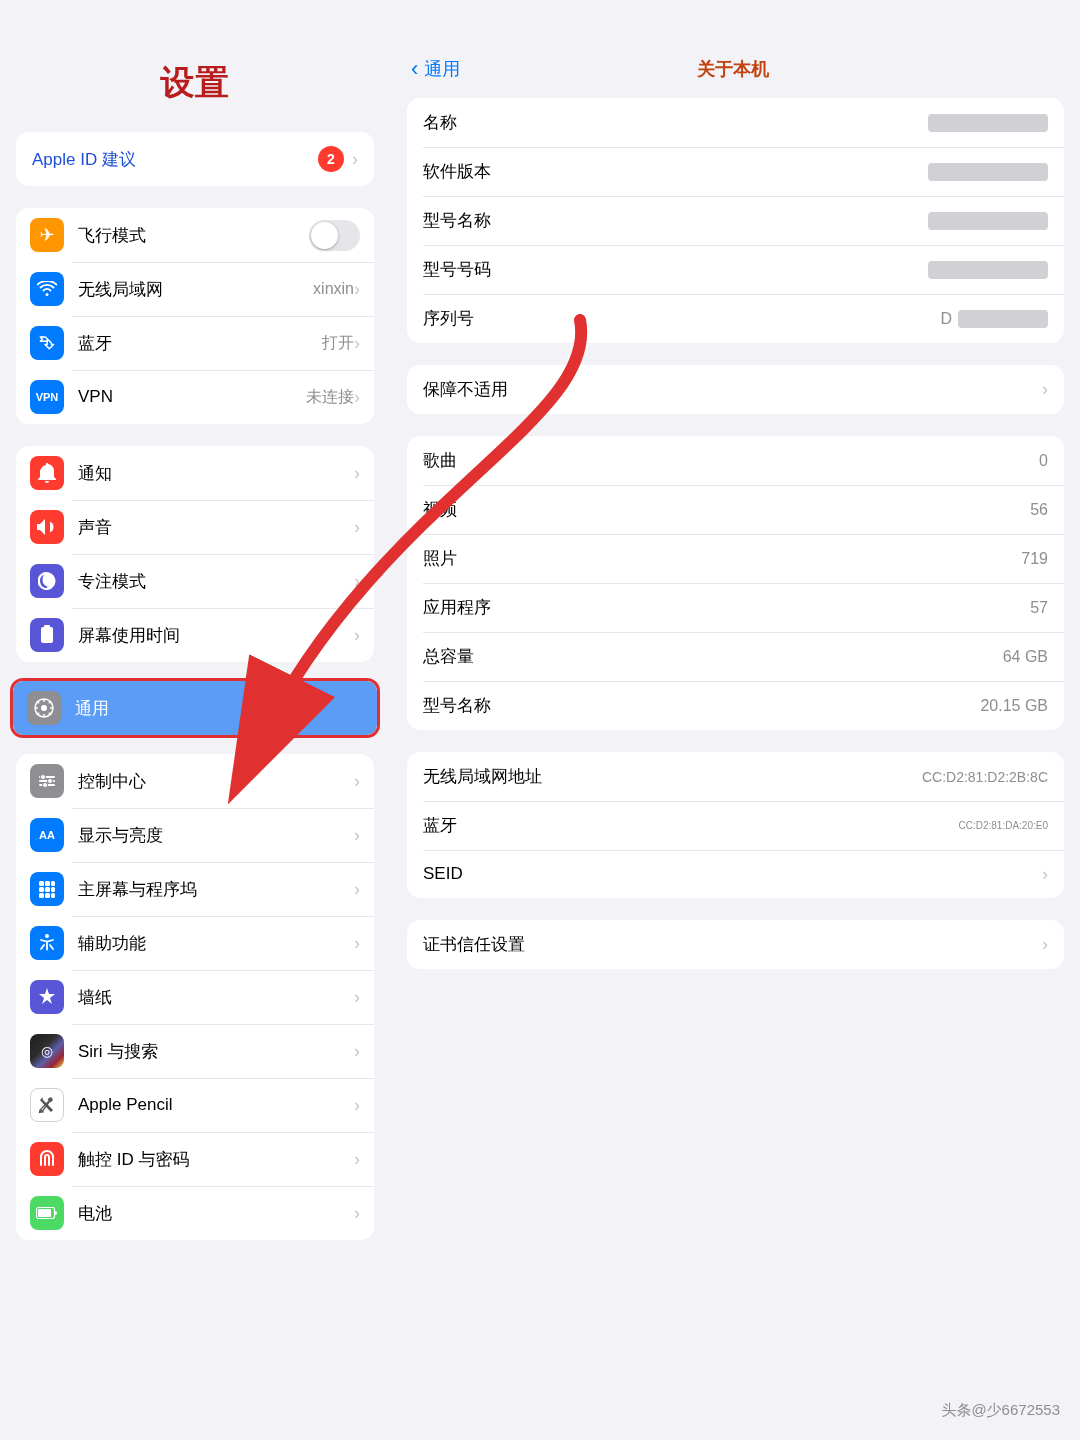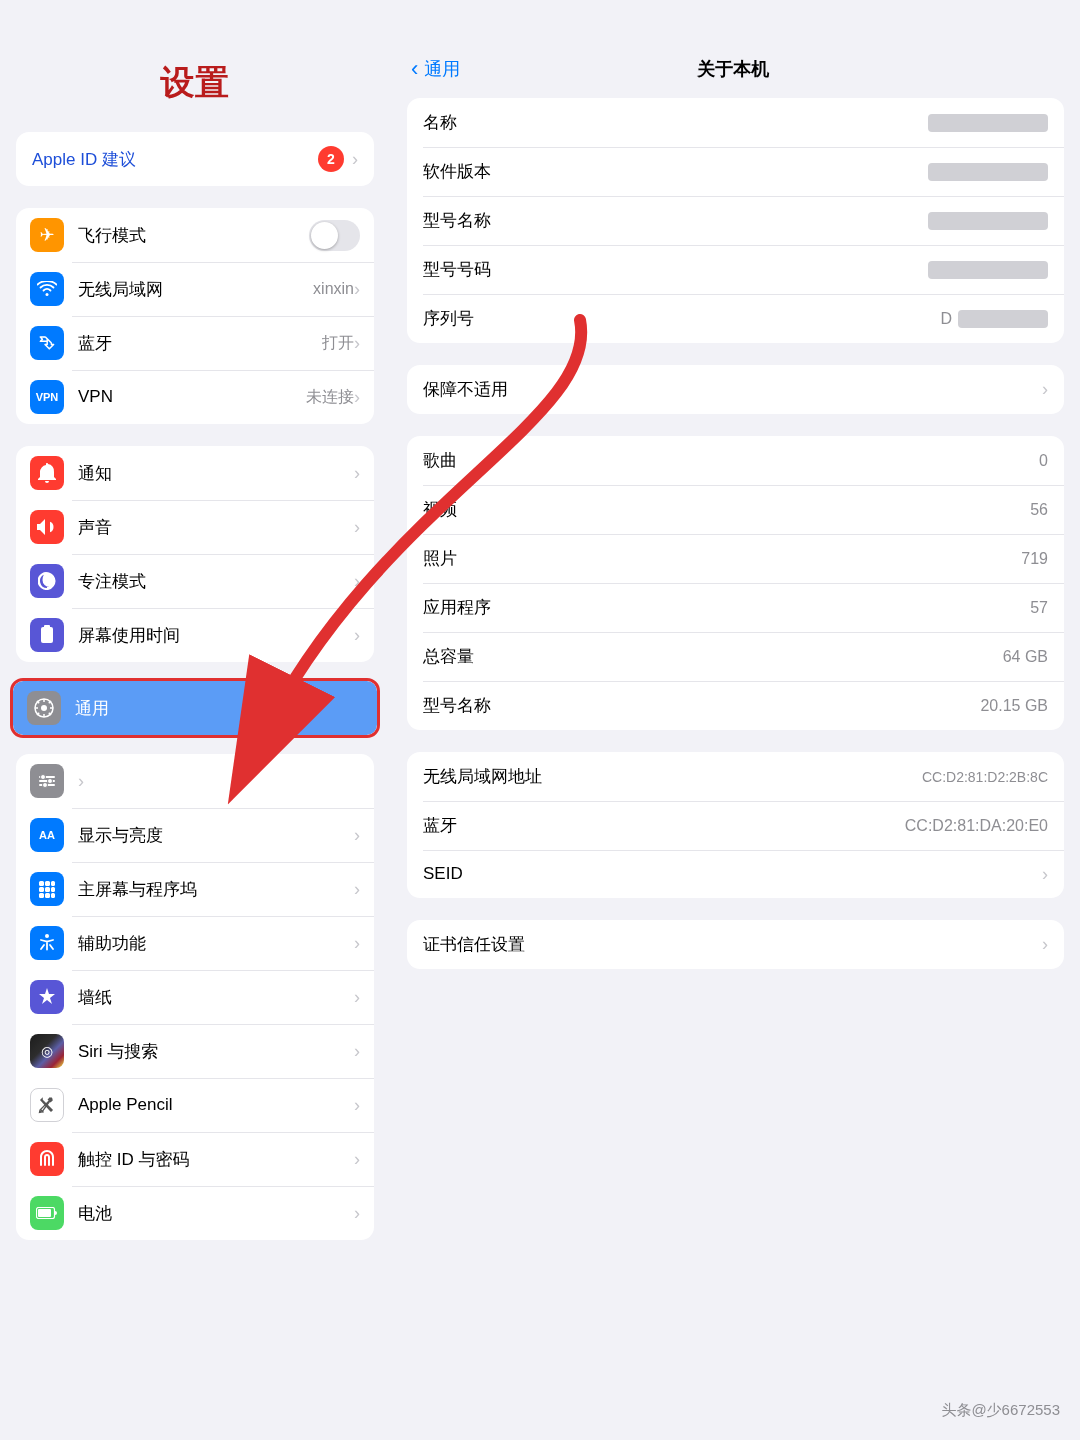--- a/index.html
+++ b/index.html
@@ -173,21 +173,21 @@
     }
     .back-chevron {
       font-size: 22px;
       color: #007aff;
     }
     .right-title {
       flex: 1;
       text-align: center;
       font-size: 18px;
       font-weight: 600;
-      color: #000000;
+      color: #c2410c;
       margin-right: 60px;
     }
 
     .right-content {
       flex: 1;
       overflow-y: auto;
       padding: 0 16px 4px;
     }
 
     .info-group {
@@ -378,20 +378,21 @@
       <div class="icon-wrap" style="background:#8e8e93;">
         <svg width="18" height="18" viewBox="0 0 18 18" fill="white">
           <rect x="1" y="4" width="16" height="2" rx="1"></rect>
           <rect x="1" y="8" width="16" height="2" rx="1"></rect>
           <rect x="1" y="12" width="16" height="2" rx="1"></rect>
           <circle cx="5" cy="5" r="2.5" fill="white" stroke="#8e8e93" stroke-width="1"></circle>
           <circle cx="12" cy="9" r="2.5" fill="white" stroke="#8e8e93" stroke-width="1"></circle>
           <circle cx="7" cy="13" r="2.5" fill="white" stroke="#8e8e93" stroke-width="1"></circle>
         </svg>
       </div>
+      <span class="row-label">控制中心</span>
       <span class="chevron">›</span>
     </div>
     <div class="settings-row">
       <div class="icon-wrap" style="background:#007aff;">
         <span style="color:#fff;font-size:11px;font-weight:700;">AA</span>
       </div>
       <span class="row-label">显示与亮度</span>
       <span class="chevron">›</span>
     </div>
     <div class="settings-row">
@@ -544,21 +545,21 @@
       </div>
     </div>
 
     <div class="info-group">
       <div class="info-row">
         <span class="info-label">无线局域网地址</span>
         <span class="info-value" style="font-size:14px;">CC:D2:81:D2:2B:8C</span>
       </div>
       <div class="info-row">
         <span class="info-label">蓝牙</span>
-        <span class="info-value" style="font-size:16px;">CC:D2:81:DA:20:E0</span>
+        <span class="info-value" style="font-size:10px;">CC:D2:81:DA:20:E0</span>
       </div>
       <div class="info-row">
         <span class="info-label">SEID</span>
         <span class="info-chevron">›</span>
       </div>
     </div>
 
     <div class="info-group">
       <div class="info-row">
         <span class="info-label">证书信任设置</span>

